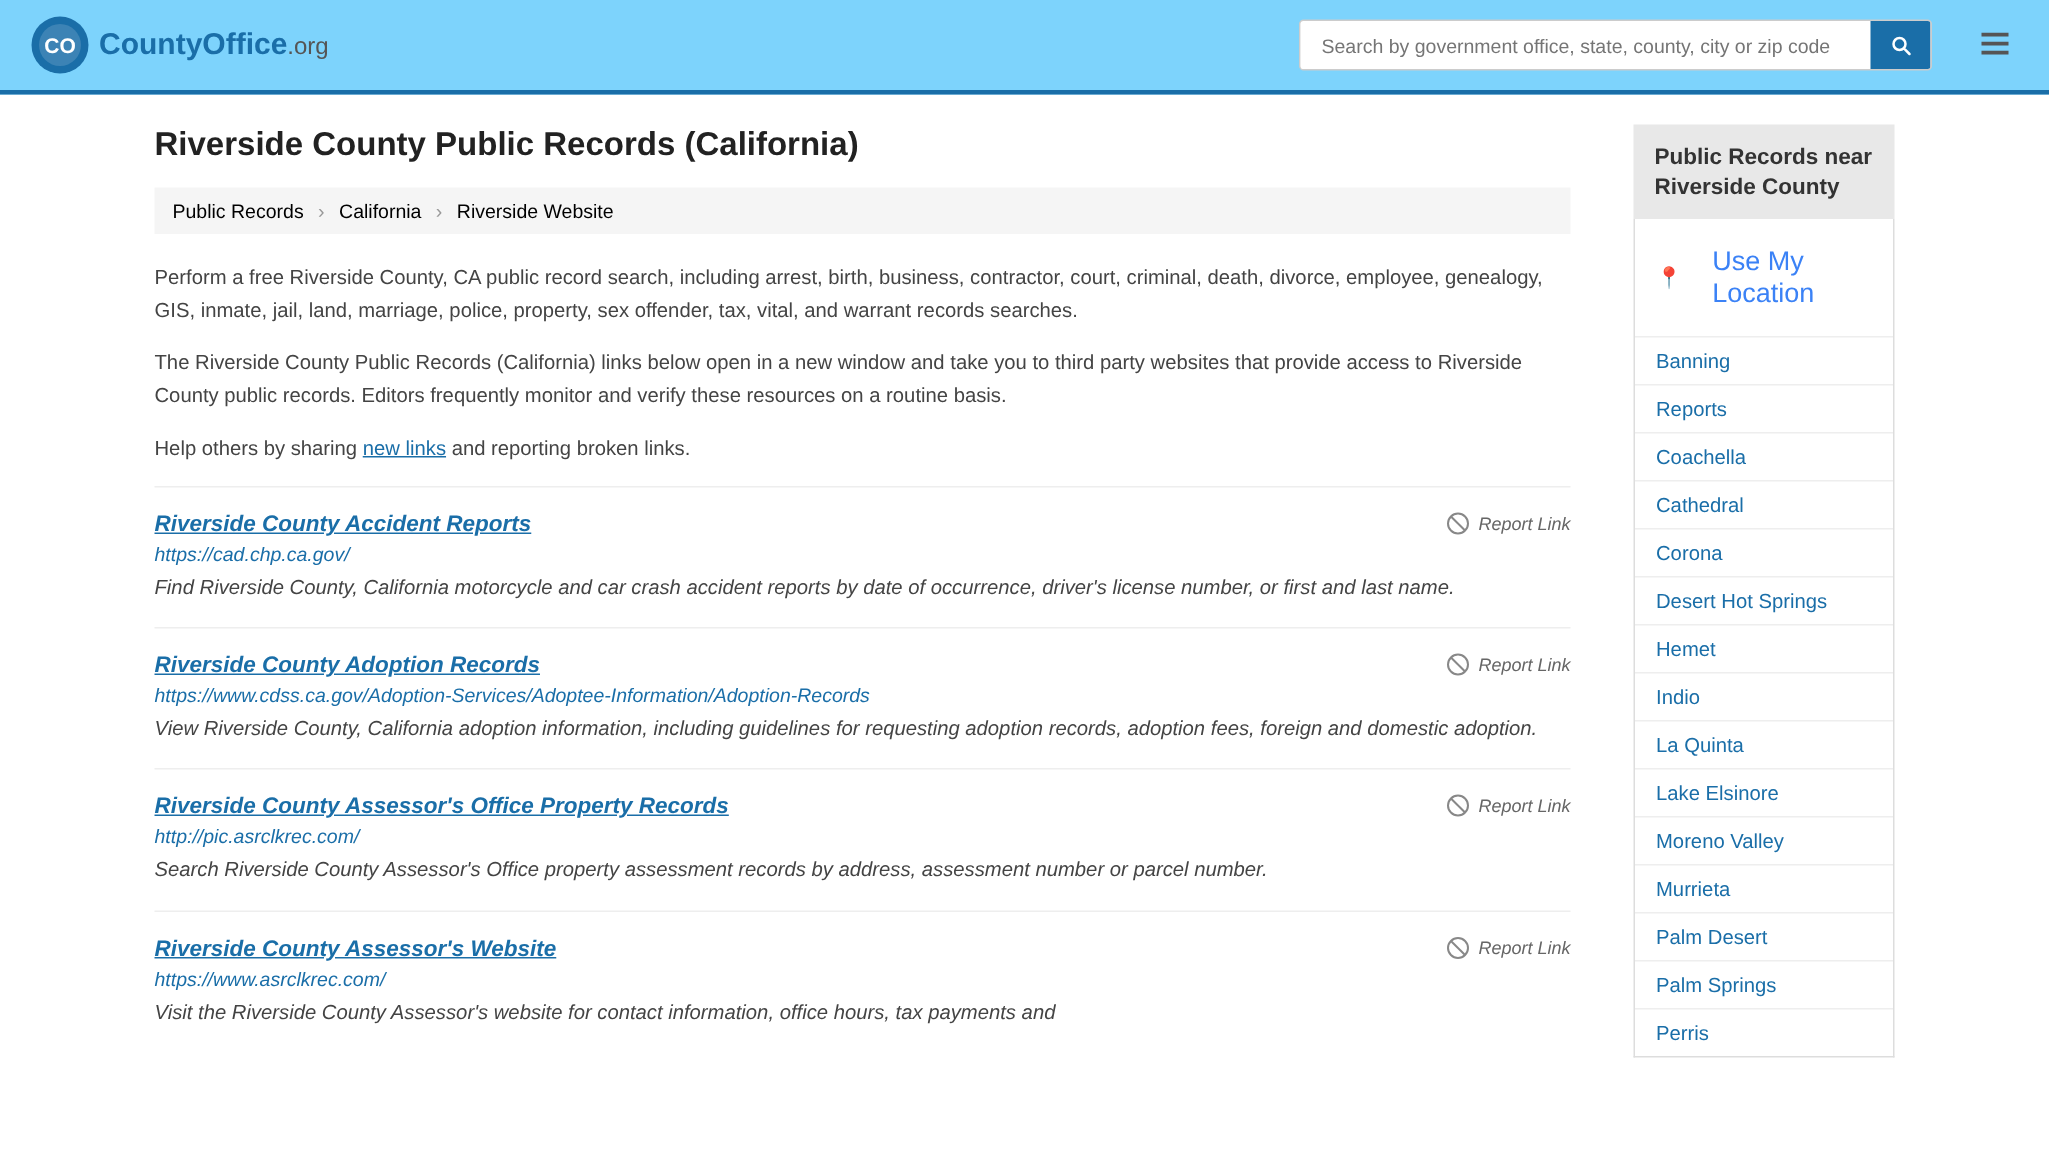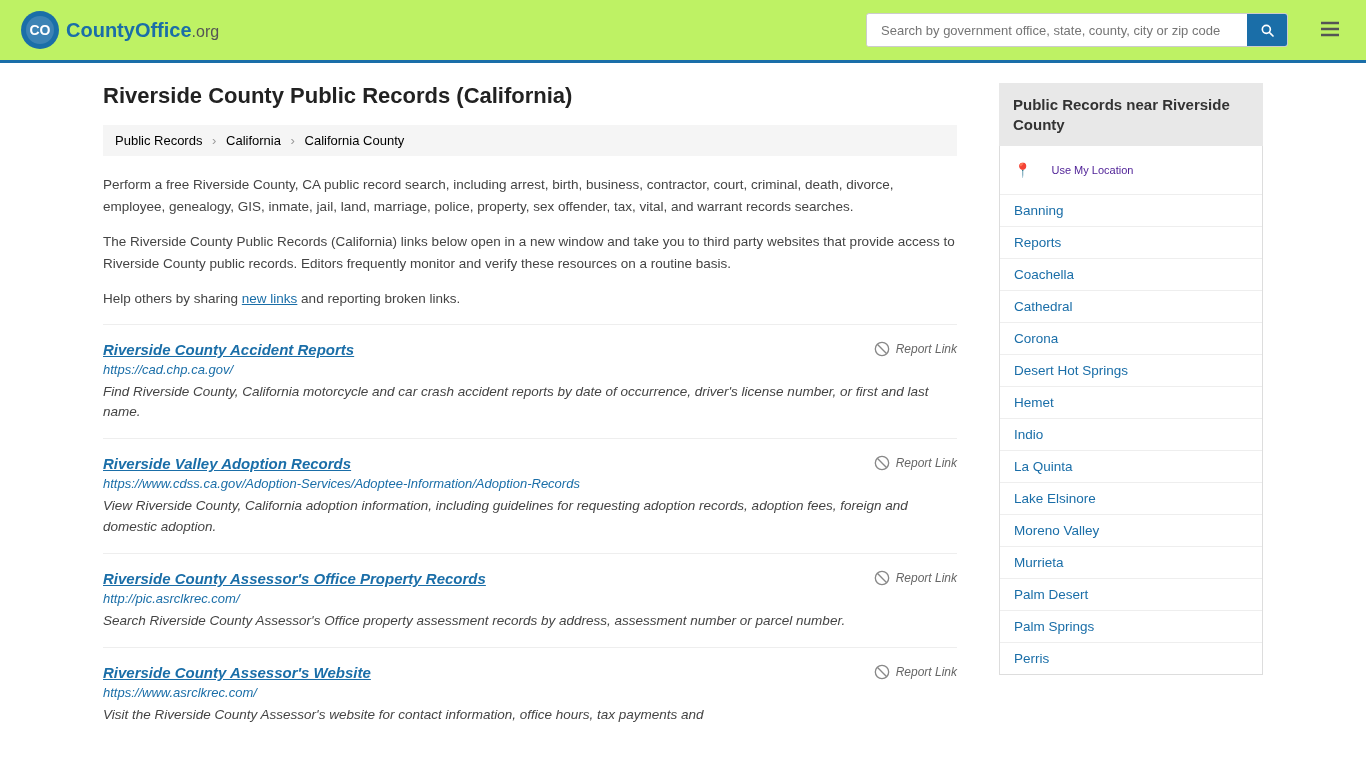--- a/index.html
+++ b/index.html
@@ -1,20 +1,20 @@
 <!DOCTYPE html>
 <html><head>
   <meta charset="utf-8">
   <style>
     * { box-sizing: border-box; margin: 0; padding: 0; }
     body { font-family: Arial, sans-serif; font-size: 14px; color: #333; background: #fff; }
 
     
     .header {
-      background: #bef264;
+      background: #7dd3fc;
       border-bottom: 3px solid #1a6ea8;
       padding: 10px 20px;
       display: flex;
       align-items: center;
       justify-content: space-between;
     }
     .logo-area {
       display: flex;
       align-items: center;
       gap: 6px;
@@ -67,21 +67,21 @@
       max-width: 1200px;
       margin: 0 auto;
       padding: 20px 20px;
       display: flex;
       gap: 42px;
     }
     .content-area {
       flex: 1;
     }
     .sidebar {
-      width: 264px;
+      width: 174px;
       flex-shrink: 0;
     }
 
     
     .page-title {
       font-size: 22px;
       font-weight: bold;
       color: #222;
       margin-bottom: 16px;
     }
@@ -182,23 +182,23 @@
       font-size: 13.5px;
     }
     .use-location {
       display: flex;
       align-items: center;
       gap: 6px;
       padding: 10px 14px;
       border-bottom: 1px solid #eee;
     }
     .use-location a {
-      color: #4c1d95;
+      color: #3b82f6;
       text-decoration: none;
-      font-size: 11px;
+      font-size: 18px;
     }
     .location-pin { color: #333; font-size: 14px; }
   </style>
 </head>
 <body>
 
 <header class="header">
   <div class="logo-area">
     <svg class="logo-icon" viewBox="0 0 40 40">
       <circle cx="20" cy="20" r="19" fill="#1a6ea8"></circle>
@@ -232,21 +232,21 @@
 
   <div class="content-area">
 
     <h1 class="page-title">Riverside County Public Records (California)</h1>
 
     <nav class="breadcrumb">
       <a href="#">Public Records</a>
       <span class="breadcrumb-sep">›</span>
       <a href="#">California</a>
       <span class="breadcrumb-sep">›</span>
-      <a href="#">California County</a>
+      <a href="#">Riverside Website</a>
     </nav>
 
     <p class="description">Perform a free Riverside County, CA public record search, including arrest, birth, business, contractor, court, criminal, death, divorce, employee, genealogy, GIS, inmate, jail, land, marriage, police, property, sex offender, tax, vital, and warrant records searches.</p>
     <p class="description">The Riverside County Public Records (California) links below open in a new window and take you to third party websites that provide access to Riverside County public records. Editors frequently monitor and verify these resources on a routine basis.</p>
     <p class="description">
       <span>Help others by sharing </span><a href="#">new links</a><span> and reporting broken links.</span>
     </p>
 
     <div id="records-container">
         <div class="record-entry">
@@ -259,21 +259,21 @@
             <path d="M9 9h.01M15 15h.01"></path>
           </svg>
           Report Link
         </span>
       </div>
       <span class="record-url">https://cad.chp.ca.gov/</span>
       <p class="record-desc">Find Riverside County, California motorcycle and car crash accident reports by date of occurrence, driver's license number, or first and last name.</p>
     </div>
         <div class="record-entry">
       <div class="record-header">
-        <a class="record-title" href="#">Riverside Valley Adoption Records</a>
+        <a class="record-title" href="#">Riverside County Adoption Records</a>
         <span class="report-link">
           <svg viewBox="0 0 24 24" fill="none" stroke="#888" stroke-width="2">
             <circle cx="12" cy="12" r="10"></circle>
             <line x1="4.93" y1="4.93" x2="19.07" y2="19.07"></line>
             <path d="M9 9h.01M15 15h.01"></path>
           </svg>
           Report Link
         </span>
       </div>
       <span class="record-url">https://www.cdss.ca.gov/Adoption-Services/Adoptee-Information/Adoption-Records</span>

